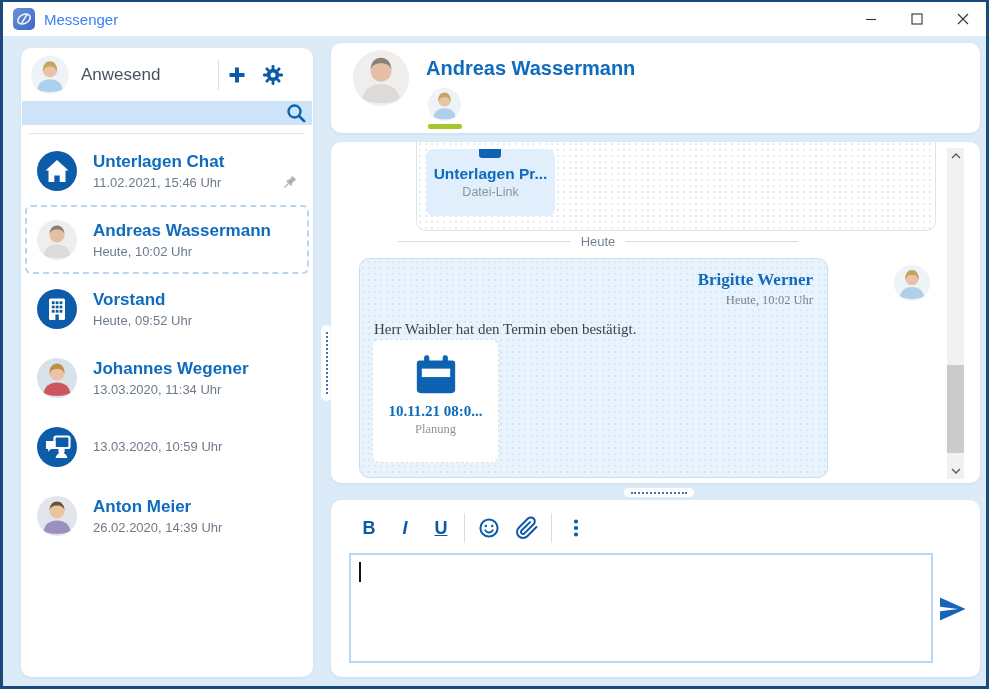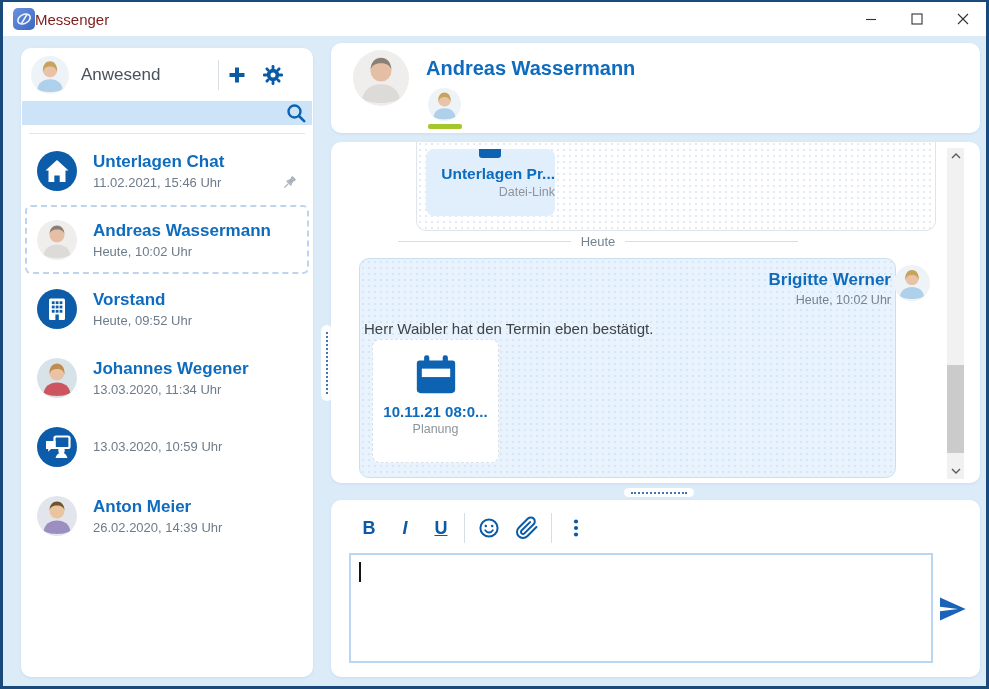--- a/index.html
+++ b/index.html
@@ -6,21 +6,21 @@
   html,body { width:989px; height:689px; }
   body { font-family:"Liberation Sans", sans-serif; background:#fff; }
 
   .window { position:relative; width:989px; height:689px;
     border:3px solid #1a4a7c; border-top-width:2px; background:#dcebf8; overflow:hidden; }
 
   
   .titlebar { position:absolute; left:0; top:0; right:0; height:34px; background:#fff;
     display:flex; align-items:center; padding-left:10px; }
   .logo { width:22px; height:22px; flex:0 0 auto; }
-  .win-title { font-size:15px; color:#7f1d1d; }
+  .win-title { margin-left:9px; font-size:15px; color:#3b82f6; }
   .win-controls { margin-left:auto; display:flex; height:100%; }
   .win-btn { width:46px; height:100%; display:flex; align-items:center; justify-content:center;
     background:transparent; border:none; cursor:pointer; }
 
   
   .app { position:absolute; left:0; right:0; top:34px; bottom:0; background:#dcebf8; }
   .card { position:absolute; background:#fff; border-radius:10px; box-shadow:0 1px 3px rgba(70,100,140,.10); }
 
   
   .sidebar { left:18px; top:12px; width:292px; height:629px; }
@@ -72,32 +72,32 @@
   .hdr-name { position:absolute; left:95px; top:14px; font-size:20px; font-weight:bold; color:#0e6bbd; }
   .hdr-participant { position:absolute; left:97px; top:45px; width:33px; height:33px; cursor:pointer; }
   .online-bar { position:absolute; left:97px; top:81px; width:34px; height:5px; border-radius:2px; background:#a4c82c; }
 
   
   .messages { left:328px; top:106px; right:6px; height:341px; overflow:hidden; }
   .bubble-old { position:absolute; left:85px; top:-8px; width:520px; height:97px;
     background-color:#fff; border:1px solid #dee4ea; border-radius:0 0 10px 10px;
     background-image:radial-gradient(rgba(160,190,215,.30) 1px, transparent 1px); background-size:6px 6px; }
   .tile-old { position:absolute; left:9px; top:14px; width:129px; height:67px; background:#e1eefc;
-    border-radius:8px; text-align:right; cursor:pointer; }
+    border-radius:8px; text-align:center; cursor:pointer; }
   .tile-old .stub { position:absolute; left:53px; top:0; width:22px; height:9px; border-radius:0 0 3px 3px; background:#0d62b2; }
   .tile-title { display:block; margin-top:16px; font-size:15.5px; font-weight:bold; color:#0e6bbd; white-space:nowrap; }
   .tile-label { display:block; margin-top:2px; font-size:12.5px; color:#8b949c; }
 
   .date-divider { position:absolute; left:67px; top:92px; width:400px; display:flex; align-items:center;
     gap:10px; font-size:13px; color:#75828f; }
   .date-divider i { flex:1; height:0; border-top:1px solid #d5dee7; }
 
-  .bubble-new { position:absolute; left:28px; top:116px; width:537px; height:220px;
-    background-color:#e9f3fd; border:1px solid #cadef2; border-radius:10px; padding:11px 4px;
-    background-image:radial-gradient(rgba(150,185,225,.22) 1px, transparent 1px); background-size:6px 6px; }
+  .bubble-new { position:absolute; left:28px; top:116px; width:469px; height:220px;
+    background-color:#e9f3fd; border:1px solid #cadef2; border-radius:10px; padding:11px 14px;
+    background-image:radial-gradient(rgba(150,185,225,.22) 1px, transparent 1px); background-size:6px 6px;font-family:Liberation Serif, serif; }
   .msg-sender { display:block; text-align:right; font-size:17px; font-weight:bold; color:#0e6bbd; }
   .msg-time { display:block; text-align:right; font-size:12.5px; color:#75828f; margin-top:3px; }
   .msg-text { display:block; font-size:15px; color:#3f4347; margin-top:13px; }
   .tile-new { position:absolute; left:12px; top:80px; width:127px; height:124px; background:#fff;
     border:1px dashed #d9e1e9; border-radius:8px; text-align:center; cursor:pointer; }
   .tile-new svg.cal { width:46px; height:46px; margin-top:11px; }
   .tile-new .tile-title { margin-top:2px; font-size:15px; }
   .msg-avatar { position:absolute; left:563px; top:123px; width:36px; height:36px; }
 
   .scrollbar { position:absolute; right:16px; top:6px; bottom:4px; width:17px; background:#f1f1f1; }

